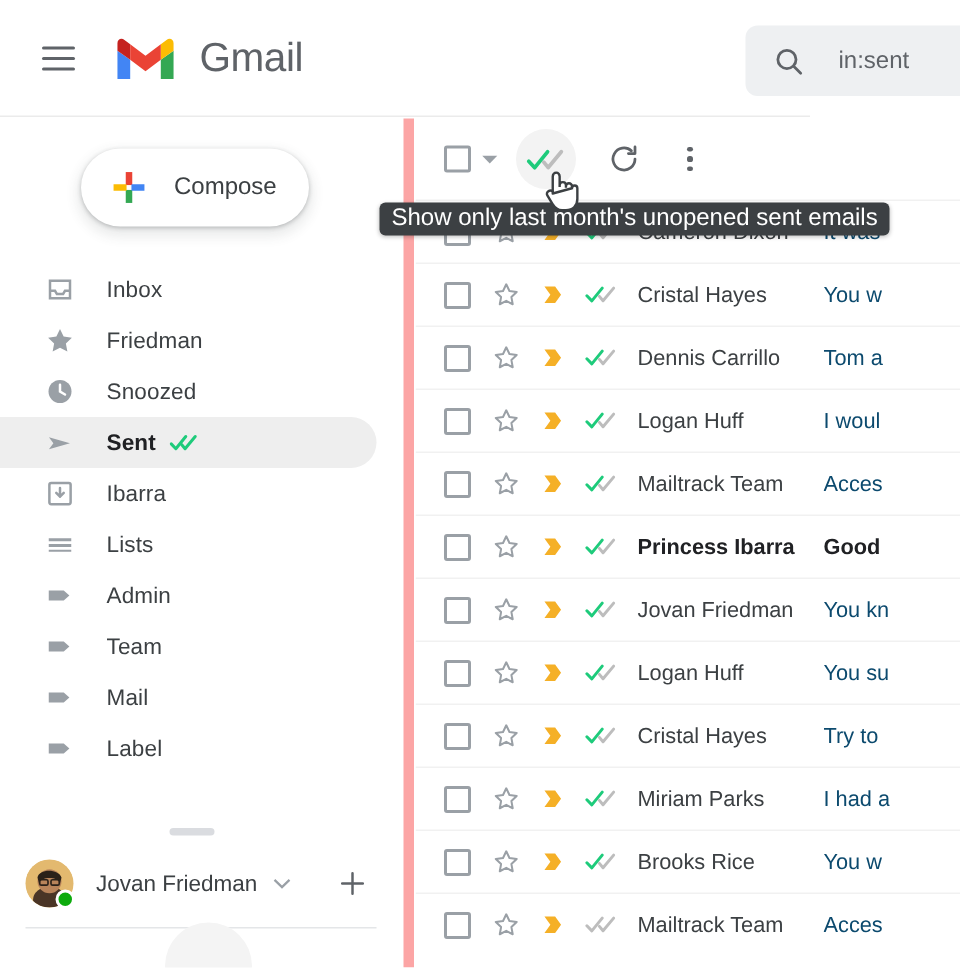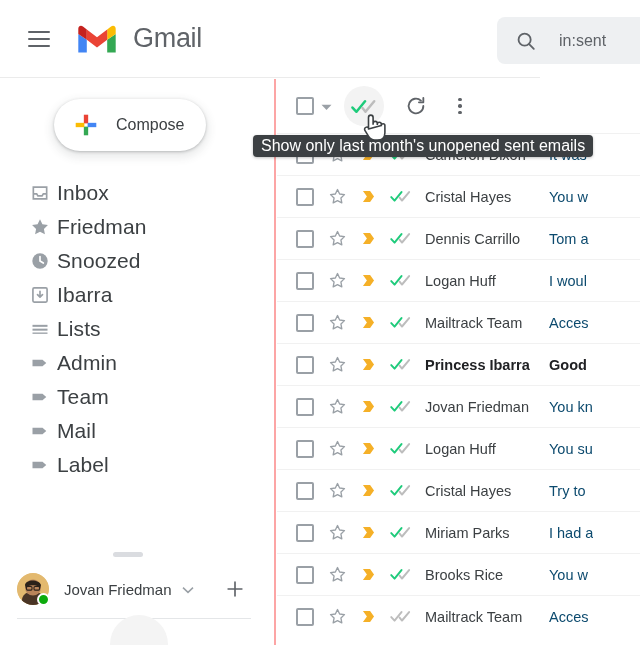--- a/index.html
+++ b/index.html
@@ -36,21 +36,21 @@
   }
   .search-icon { margin-left: 18px; width: 22px; height: 22px; flex: none; }
   .search-value {
     margin-left: 22px; font-size: 16px; color: #5f6368;
     white-space: nowrap; overflow: hidden;
   }
 
   
   .sidebar {
     position: absolute; left: 0; top: 79px; width: 276px; height: 566px;
-    background: #fff; border-right: 2px solid #fca5a5;
+    background: #fff; border-right: 7px solid #fca5a5;
   }
   .compose-btn {
     margin: 20px 0 0 54px; width: 152px; height: 52px;
     background: #fff; border-radius: 26px;
     box-shadow: 0 1px 3px rgba(60,64,67,.30), 0 4px 8px 3px rgba(60,64,67,.10);
     display: flex; align-items: center; cursor: pointer;
   }
   .compose-plus { width: 26px; height: 26px; margin-left: 19px; flex: none; }
   .compose-label { font-size: 16px; color: #3c4043; margin-left: 17px; }
 
@@ -59,21 +59,21 @@
     height: 34px; display: flex; align-items: center;
     border-radius: 0 17px 17px 0; margin-right: 18px;
     cursor: pointer; padding-left: 0;
   }
   .nav-item.active { background: #eeeeee; }
   .nav-icon {
     width: 22px; height: 22px; margin-left: 29px; flex: none;
     display: flex; align-items: center; justify-content: center;
   }
   .nav-label {
-    margin-left: 6px; font-size: 21px; color: #3c4043;
+    margin-left: 20px; font-size: 15px; color: #3c4043;
     letter-spacing: .1px;
   }
   .nav-item.active .nav-label { font-weight: bold; color: #202124; }
   .nav-badge { margin-left: 9px; display: flex; align-items: center; }
 
   .account-row {
     position: absolute; left: 0; bottom: 31px; width: 276px; height: 50px;
     display: flex; align-items: center;
   }
   .avatar {
@@ -220,20 +220,34 @@
       <div class="nav-item">
         <span class="nav-icon">
           <svg width="20" height="20" viewBox="0 0 24 24">
               <circle cx="12" cy="12" r="9.2" fill="#9aa0a6"></circle>
               <path d="M12 6.6V12l4 2.4" fill="none" stroke="#fff" stroke-width="2" stroke-linecap="round"></path>
             </svg>
         </span>
         <span class="nav-label">Snoozed</span>
       </div>
 
+      <div class="nav-item active">
+        <span class="nav-icon">
+          <svg width="21" height="21" viewBox="0 0 24 24">
+              <path d="M3 7.5l16 4.5-16 4.5 3.4-4.5z" fill="#9aa0a6"></path>
+            </svg>
+        </span>
+        <span class="nav-label">Sent</span>
+        <span class="nav-badge">
+          <svg width="20" height="14" viewBox="0 0 26 16">
+            <path d="M1.5 9.2l4 4.2 8.6-10.6" fill="none" stroke="#1ecb7b" stroke-width="2.6" stroke-linecap="round" stroke-linejoin="round"></path>
+            <path d="M10.5 9.8l3 3.6 8.8-10.6" fill="none" stroke="#1ecb7b" stroke-width="2.6" stroke-linecap="round" stroke-linejoin="round"></path>
+          </svg>
+        </span>
+      </div>
 
       <div class="nav-item">
         <span class="nav-icon">
           <svg width="20" height="20" viewBox="0 0 24 24">
               <rect x="3.5" y="3.5" width="17" height="17" rx="1.5" fill="none" stroke="#9aa0a6" stroke-width="2"></rect>
               <path d="M12 7.5v7m0 0l-3-3m3 3l3-3" fill="none" stroke="#9aa0a6" stroke-width="2" stroke-linecap="round"></path>
             </svg>
         </span>
         <span class="nav-label">Ibarra</span>
       </div>

